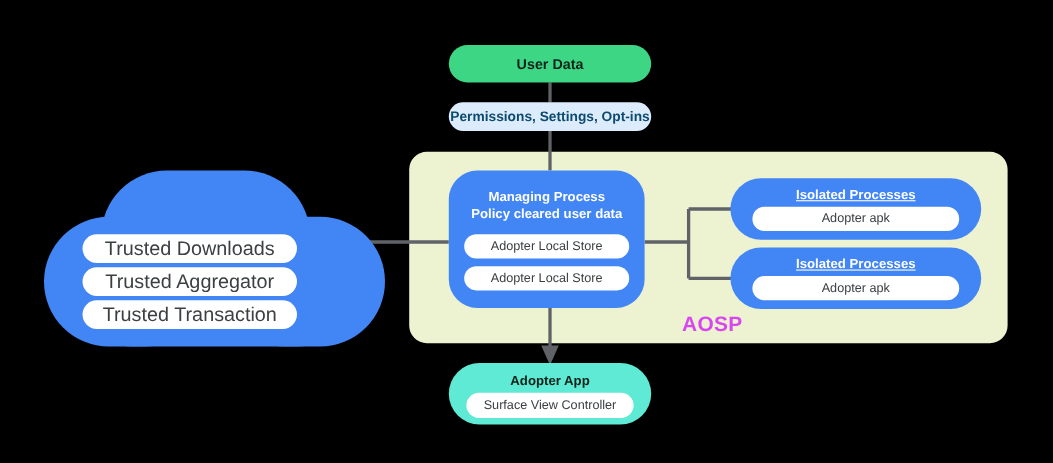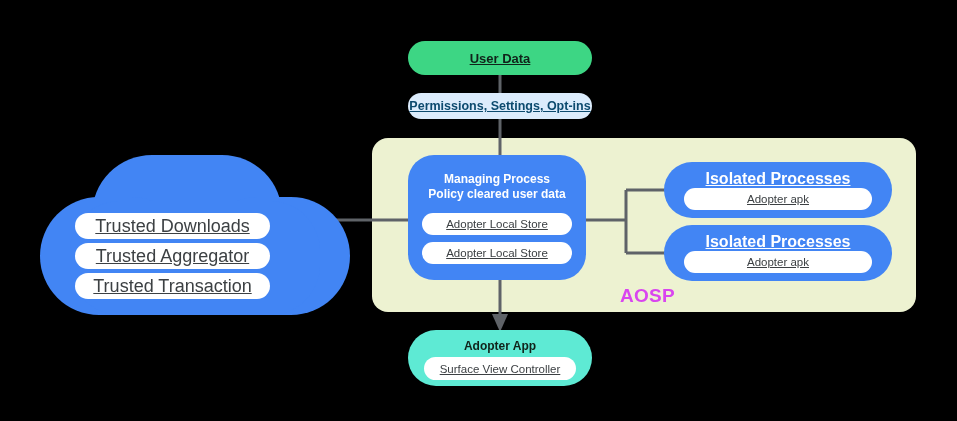--- a/index.html
+++ b/index.html
@@ -19,21 +19,20 @@
 
   
   .pill {
     position: absolute;
     box-sizing: border-box;
     border-radius: 999px;
     display: flex;
     align-items: center;
     justify-content: center;
     text-align: center;
-    text-decoration: underline;
   }
 
   
   #aosp-container {
     position: absolute;
     left: 372px;
     top: 138px;
     width: 544px;
     height: 174px;
     background: #EDF2D1;
@@ -159,21 +158,21 @@
     border-radius: 999px;
   }
   #iso-box-0 { top: 162px; }
   #iso-box-1 { top: 225px; }
   .iso-title {
     position: absolute;
     left: 0;
     top: 8px;
     width: 228px;
     text-align: center;
-    font-size: 16px;
+    font-size: 12px;
     font-weight: bold;
     color: #ffffff;
     text-decoration: underline;
   }
   .iso-item {
     left: 20px;
     top: 26px;
     width: 188px;
     height: 22px;
     background: #ffffff;

